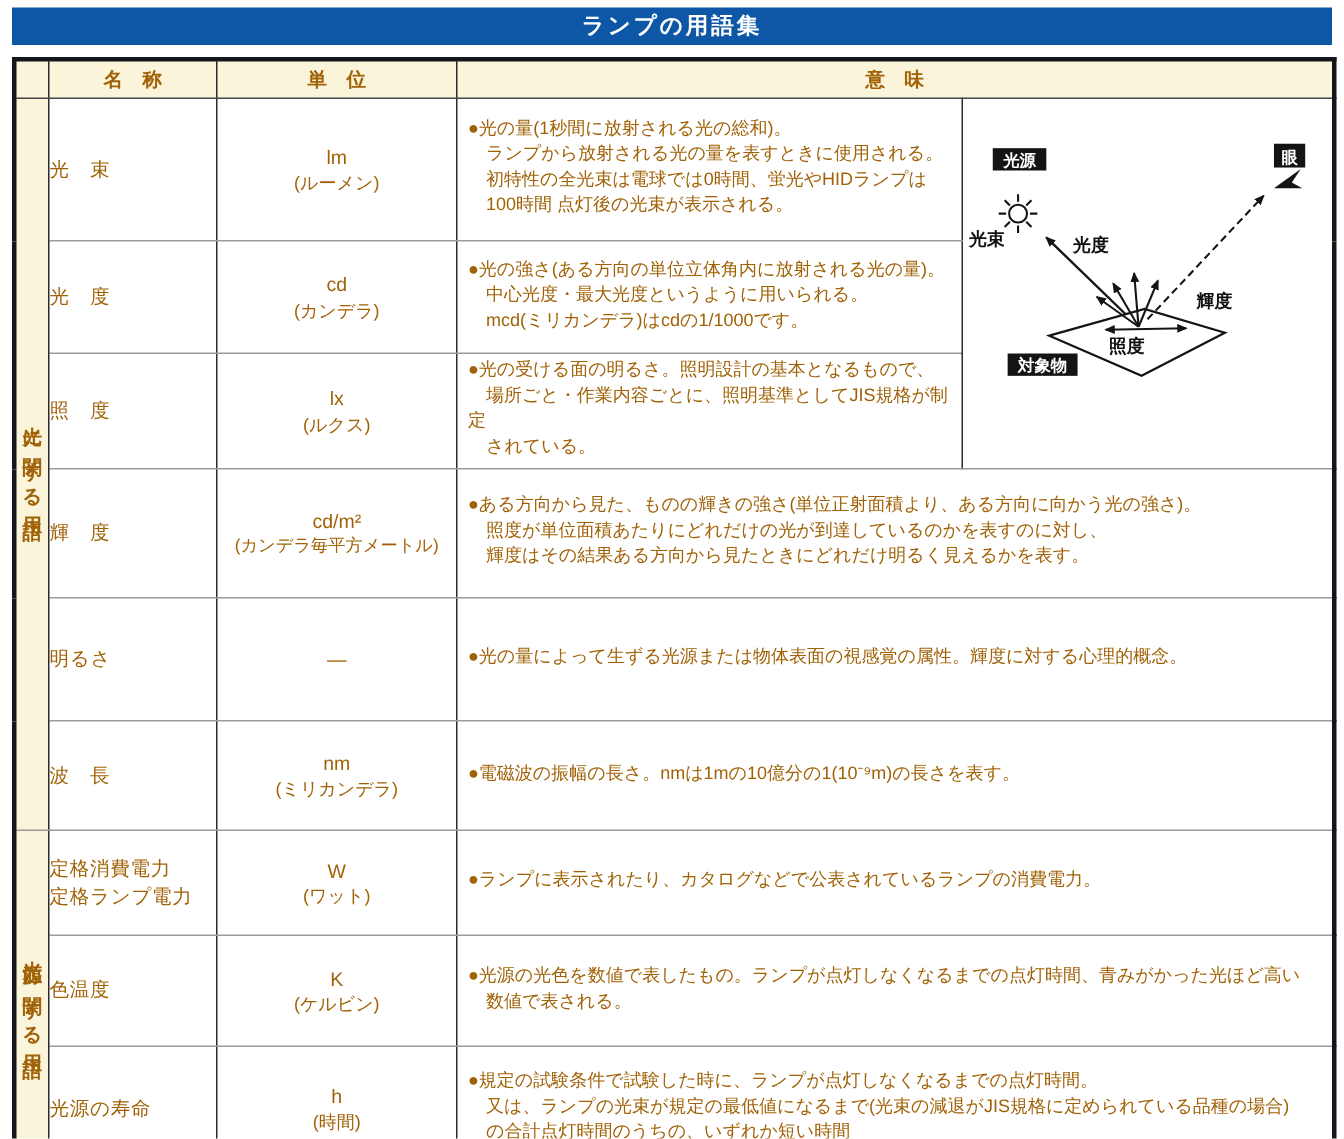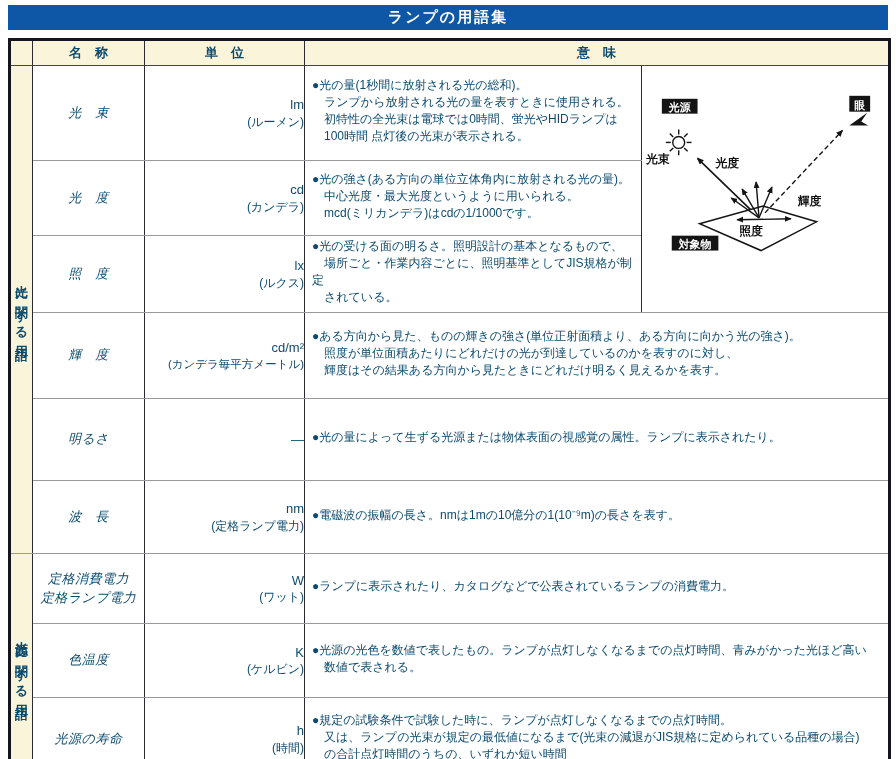--- a/index.html
+++ b/index.html
@@ -9,28 +9,28 @@
     background:#0d57a6;color:#ffffff;font-size:15px;font-weight:bold;
     display:flex;align-items:center;justify-content:center;letter-spacing:2px;
   }
   table.glossary{
     position:absolute;left:8px;top:38px;width:880px;
     border-collapse:collapse;table-layout:fixed;
     border:3px solid #15151e;background:#fff;
   }
   td{border-left:1.5px solid #2a2a30;border-right:1.5px solid #2a2a30;
      border-top:1px solid #9a9a9a;border-bottom:1px solid #9a9a9a;
-     padding:0;vertical-align:middle;color:#0c4a6e;}
+     padding:0;vertical-align:middle;color:#a16207;}
   tr.hdr td{background:#faf5da;font-weight:bold;font-size:13px;text-align:center;
      border-bottom:1.5px solid #44444a;height:24px;}
   td.group{background:#faf5da;text-align:center;}
   .vert{writing-mode:vertical-rl;text-orientation:upright;font-weight:bold;
      font-size:13px;letter-spacing:3px;display:inline-block;line-height:1;}
-  td.name{text-align:center;font-size:13px;letter-spacing:.5px;white-space:pre-line;line-height:1.45;font-style:italic;}
-  td.unit{text-align:right;font-size:13px;line-height:1.35;}
+  td.name{font-size:13px;letter-spacing:.5px;white-space:pre-line;line-height:1.45;}
+  td.unit{text-align:center;font-size:13px;line-height:1.35;}
   td.unit .reading{font-size:12px;}
   td.meaning{font-size:12px;line-height:17px;padding:2px 6px 6px 7px;
      white-space:pre-wrap;text-align:left;}
   td.diagram-cell{background:#fff;padding:0;}
   td.diagram-cell svg{display:block;}
 </style>
 </head>
 <body>
 
 <div class="page">
@@ -156,28 +156,28 @@
 　照度が単位面積あたりにどれだけの光が到達しているのかを表すのに対し、
 　輝度はその結果ある方向から見たときにどれだけ明るく見えるかを表す。</td>
     </tr>
 
     <tr style="height:82px">
       <td class="name">明るさ</td>
       <td class="unit">
         <div>―</div>
         <div class="reading"></div>
       </td>
-      <td class="meaning" colspan="2">●光の量によって生ずる光源または物体表面の視感覚の属性。ランプに表示されたり。</td>
+      <td class="meaning" colspan="2">●光の量によって生ずる光源または物体表面の視感覚の属性。輝度に対する心理的概念。</td>
     </tr>
 
     <tr style="height:73px">
       <td class="name">波　長</td>
       <td class="unit">
         <div>nm</div>
-        <div class="reading">(定格ランプ電力)</div>
+        <div class="reading">(ミリカンデラ)</div>
       </td>
       <td class="meaning" colspan="2">●電磁波の振幅の長さ。nmは1mの10億分の1(10⁻⁹m)の長さを表す。</td>
     </tr>
 
     <tr style="height:70px">
       <td class="group" rowspan="3">
         <span class="vert">光源に関する用語</span>
       </td>
       <td class="name">定格消費電力
 定格ランプ電力</td>

